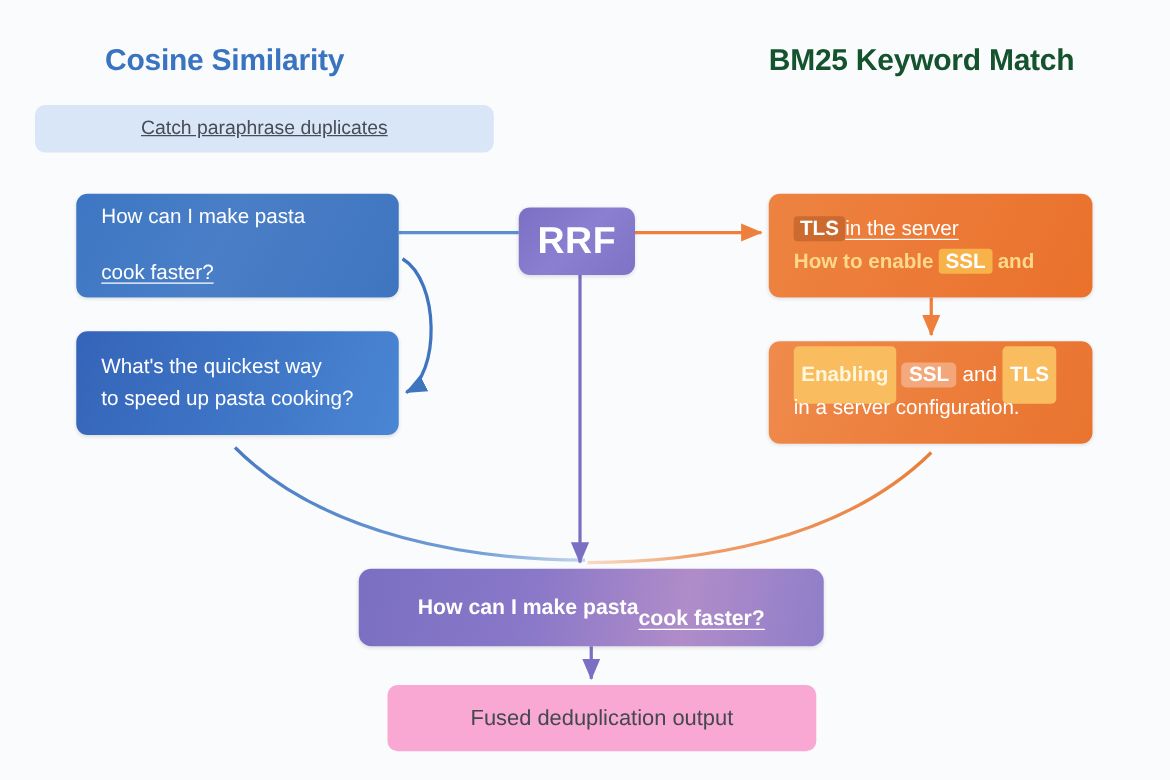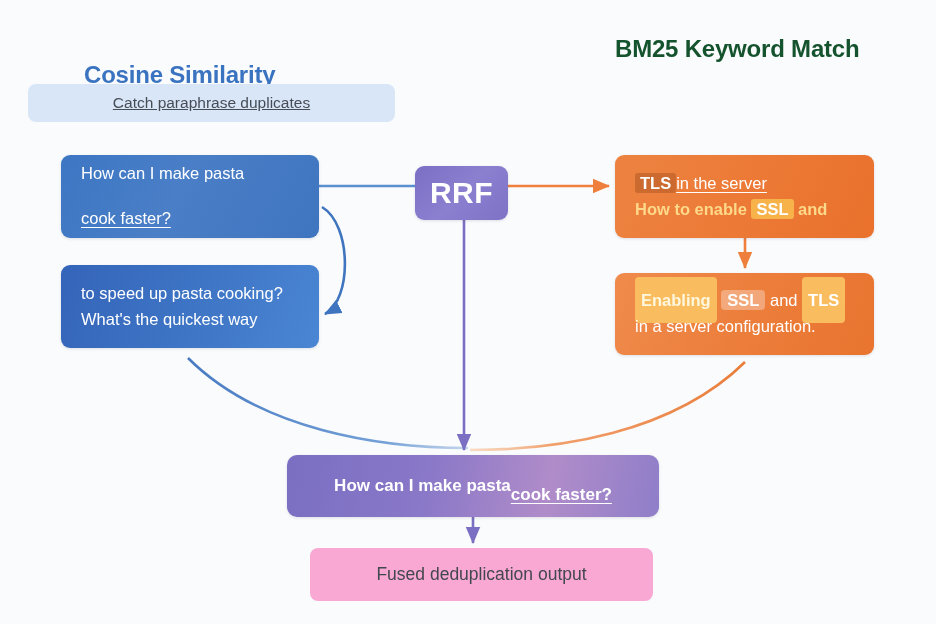--- a/index.html
+++ b/index.html
@@ -23,21 +23,21 @@
   }
 
   
   .col-title {
     position: absolute;
     font-size: 24px;
     font-weight: bold;
     letter-spacing: -0.2px;
     white-space: nowrap;
   }
-  #title-left  { left: 84px;  top: 35px;  color: #3a73c0; margin-top: 26px; }
+  #title-left  { left: 84px;  top: 35px;  color: #3a73c0; }
   #title-right { left: 615px; top: 35px;  color: #14532d; }
 
   
   .pill {
     position: absolute;
     display: flex;
     align-items: center;
     justify-content: center;
     border-radius: 8px;
     font-size: 15.5px;
@@ -194,22 +194,22 @@
   <div class="col-title" id="title-right">BM25 Keyword Match</div>
 
   <div class="pill" id="pill-left">Catch paraphrase duplicates</div>
 
   <div class="node" id="card-q1">
     <span class="line">How can I make pasta</span>
     <span class="line u">cook faster?</span>
   </div>
 
   <div class="node" id="card-q2">
+    <span class="line">What's the quickest way</span>
     <span class="line">to speed up pasta cooking?</span>
-    <span class="line">What's the quickest way</span>
   </div>
 
   <div class="node" id="rrf">
     <span>RRF</span>
   </div>
 
   <div class="node" id="card-o1">
     <span class="line"><span class="tok-hl-dark">TLS</span><span class="tok-white u" style="font-weight:normal;">in the server</span></span>
     <span class="line"><span class="tok-amber">How to enable </span><span class="tok-hl-amber">SSL</span><span class="tok-amber"> and</span></span>
   </div>

